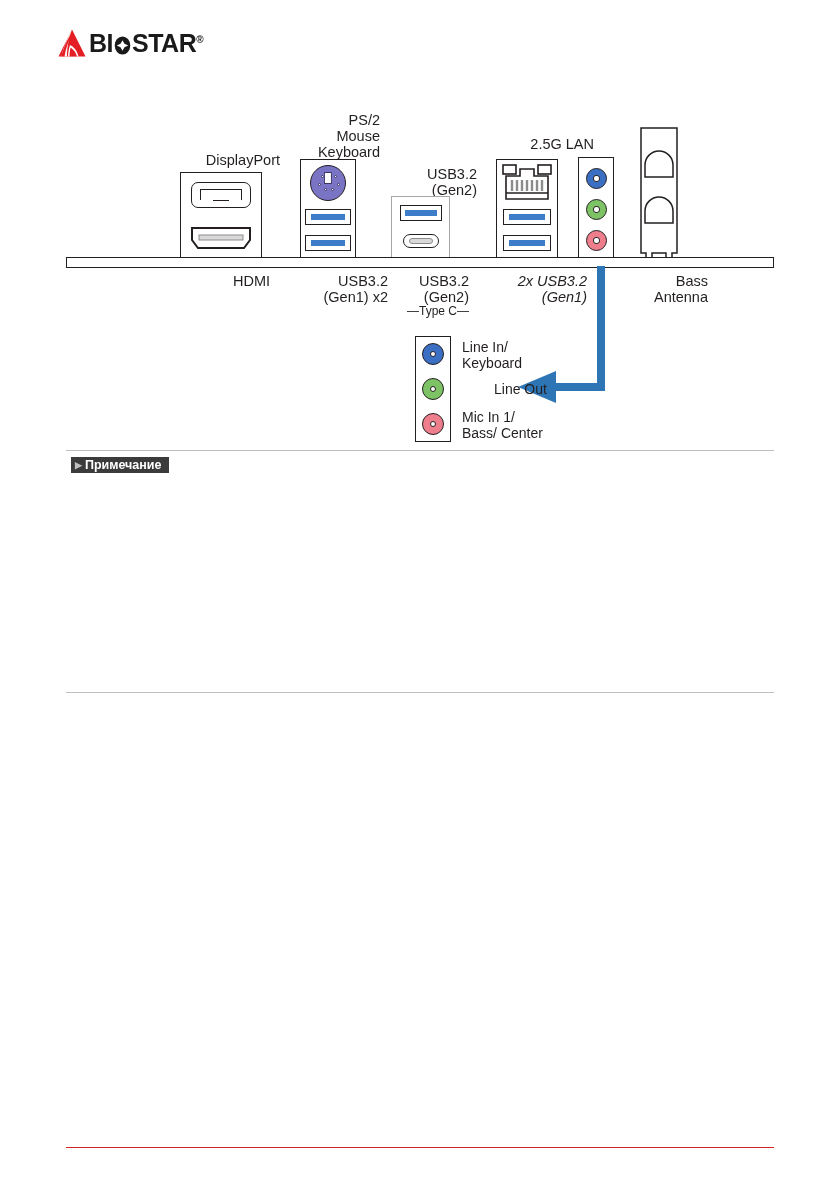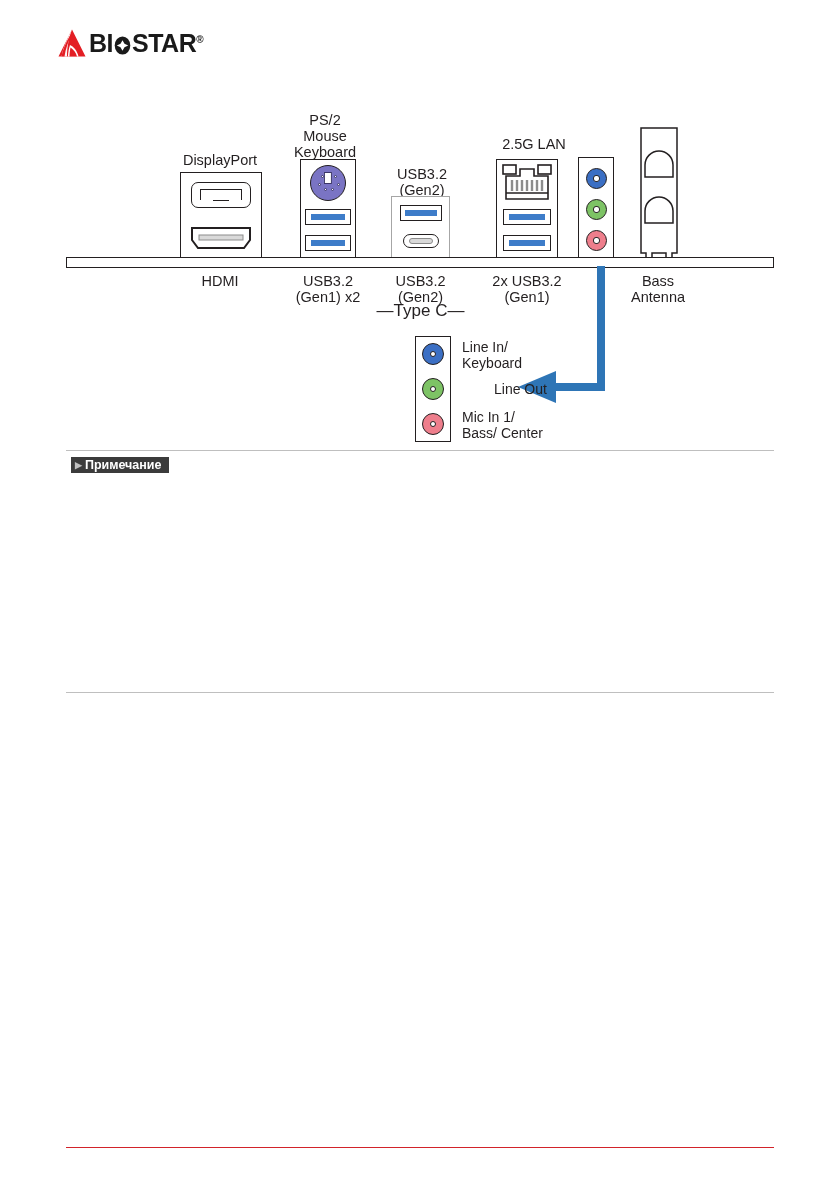--- a/index.html
+++ b/index.html
@@ -52,24 +52,24 @@
     position: absolute;
     left: 0; top: 0;
     width: 839px; height: 470px;
   }
 
   .lbl {
     position: absolute;
     font-size: 14.5px;
     line-height: 16px;
     color: #231f20;
-    text-align: center;
+    text-align: right;
     white-space: pre-line;
   }
-  .lbl.small { font-size: 17px; }
+  .lbl.small { font-size: 12px; }
 
   
   .portbox {
     position: absolute;
     background: #ffffff;
     border: 1.4px solid #231f20;
     box-sizing: border-box;
   }
   .portbox.gray { border-color: #a6a6a6; }
 
@@ -376,21 +376,21 @@
   </div>
 
   <div id="io-bar"></div>
 
   <div class="lbl" style="left:170px; top:273px; width:100px;">HDMI</div>
   <div class="lbl" style="left:268px; top:273px; width:120px;">USB3.2
 (Gen1) x2</div>
   <div class="lbl" style="left:372px; top:273px; width:97px;">USB3.2
 (Gen2)</div>
   <div class="lbl small" style="left:372px; top:303px; width:97px;">—Type C—</div>
-  <div class="lbl" style="left:467px; top:273px; width:120px;">2x USB3.2
+  <div class="lbl" style="left:467px; top:273px; width:120px;font-style:italic;">2x USB3.2
 (Gen1)</div>
   <div class="lbl" style="left:608px; top:273px; width:100px;">Bass
 Antenna</div>
 
   <svg id="audio-pointer" width="839" height="470">
     <path d="M601 266 V387 H553" fill="none" stroke="#2e75b6" stroke-width="8"></path>
     <path d="M556 371 L556 403 L518 387 Z" fill="#2e75b6"></path>
   </svg>
 
   <div id="audio-legend-box"></div>

